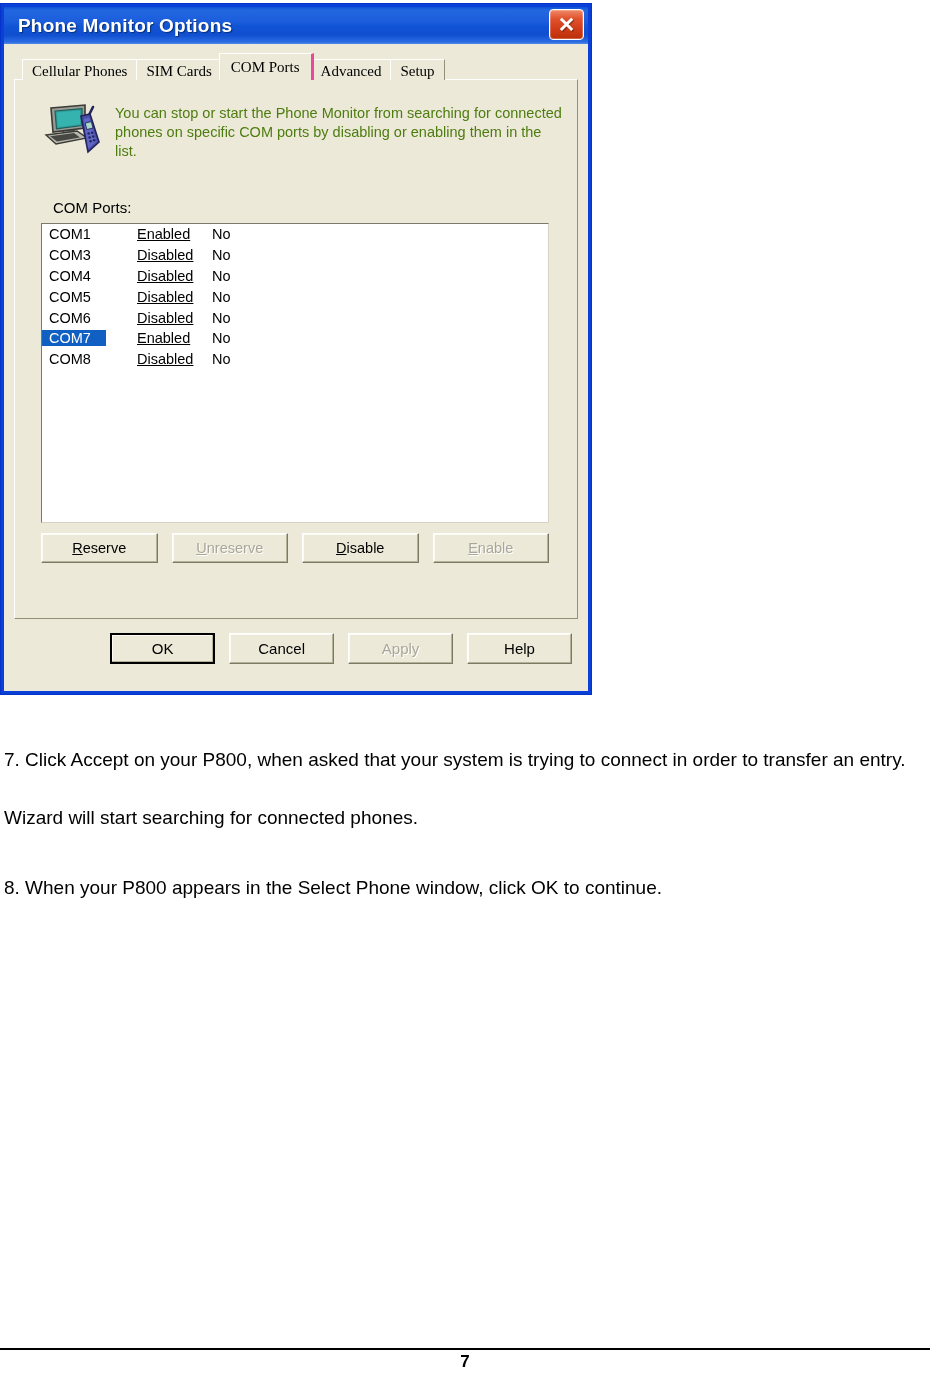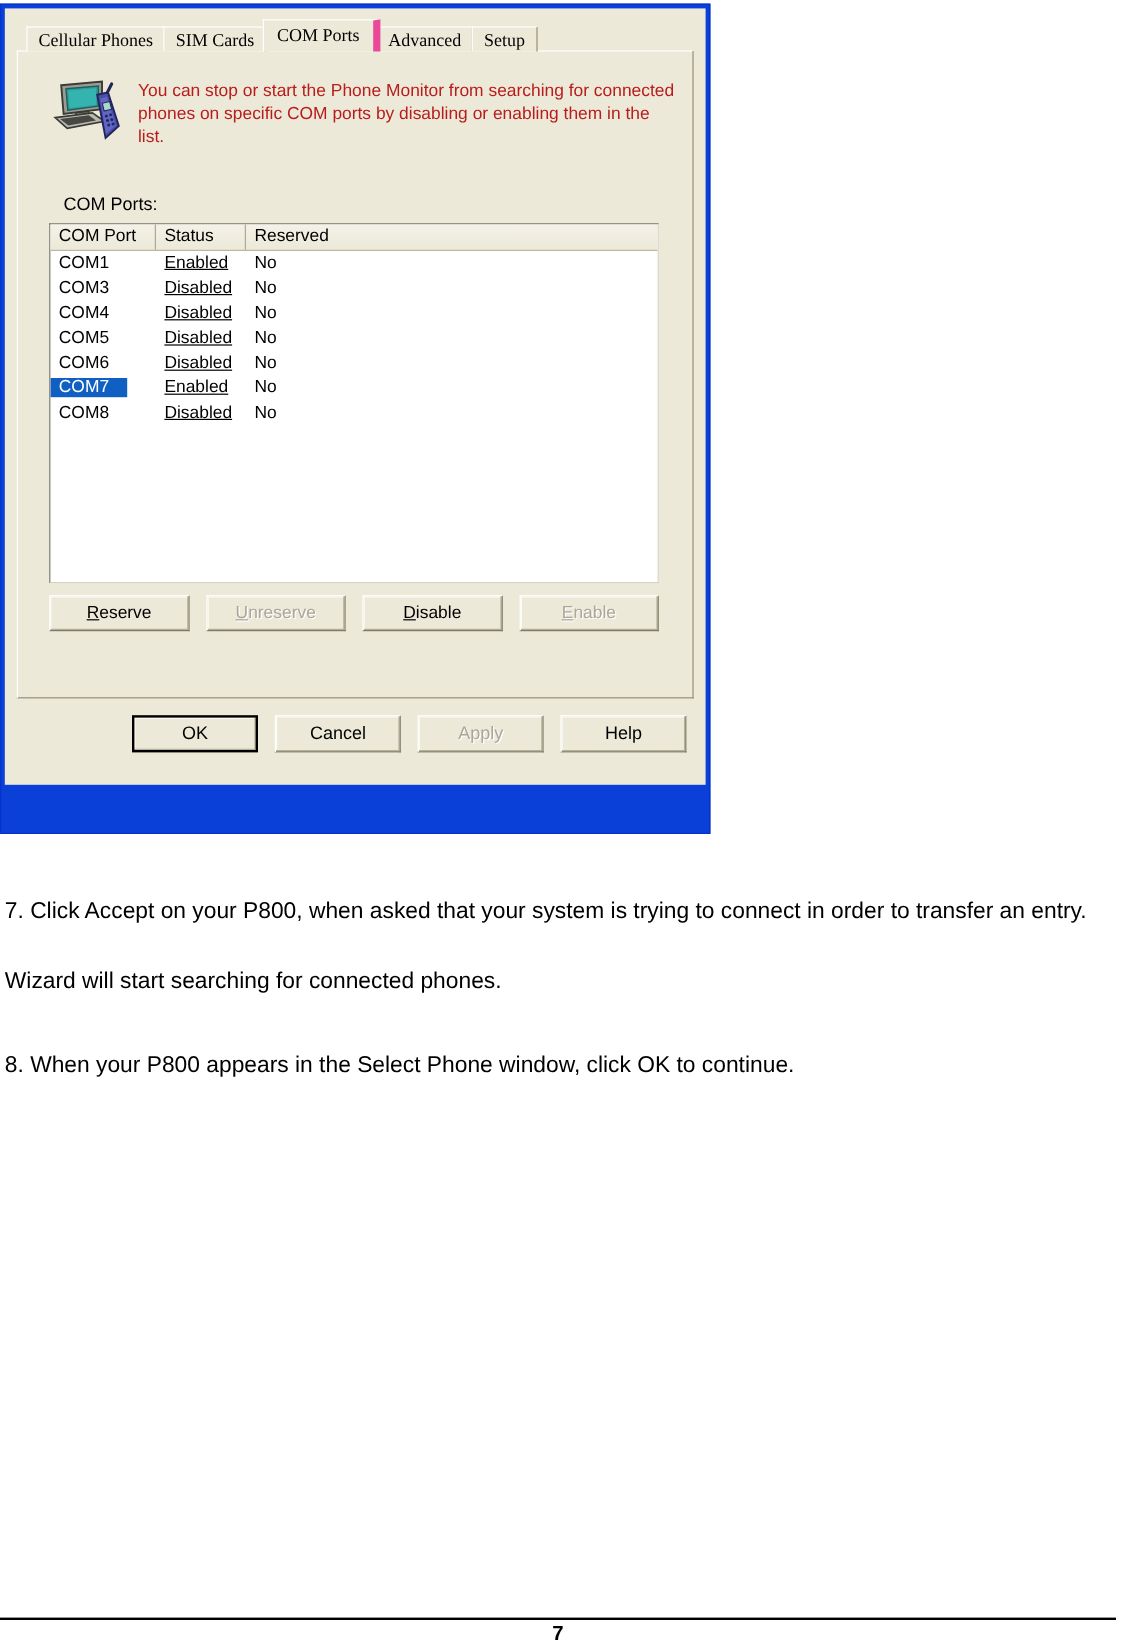--- a/index.html
+++ b/index.html
@@ -107,21 +107,21 @@
     line-height: 16px;
   }
   .tab.active {
     height: 27px;
     padding: 5px 11px 4px 11px;
     margin-left: -2px;
     margin-right: -3px;
     background: #ece9d8;
     border-left: 1px solid #ffffff;
     border-top: 1px solid #ffffff;
-    border-right: 6px solid #ec4899;
+    border-right: 3px solid #ec4899;
     z-index: 5;
     position: relative;
     font-size: 15px;
   }
 
   
   .tabpage {
     position: relative;
     margin-top: -1px;
     height: 540px;
@@ -142,21 +142,21 @@
   }
   .info-icon {
     width: 86px;
     flex: 0 0 86px;
     display: flex;
     justify-content: center;
     padding-top: 4px;
   }
   .info-text {
     font-size: 14.5px;
-    color: #b91c1c;
+    color: #4d7c0f;
     line-height: 19px;
     padding-top: 6px;
     font-family: "Liberation Sans", sans-serif;
   }
 
   .section-label {
     font-size: 15px;
     color: #000000;
     margin-top: 38px;
     margin-left: 24px;
@@ -333,20 +333,26 @@
     font-weight: bold;
     color: #000000;
     font-family: "Liberation Sans", sans-serif;
   }
 </style>
 </head>
 <body>
 
 <div id="dialog-window">
 
+  <div class="titlebar">
+    <span class="titlebar-text">Phone Monitor Options</span>
+    <div class="close-btn">
+      <span class="x-glyph">✕</span>
+    </div>
+  </div>
 
   <div class="dialog-body">
 
     <div class="tabstrip">
       <div class="tab">
         <span>Cellular Phones</span>
       </div>
       <div class="tab">
         <span>SIM Cards</span>
       </div>
@@ -390,25 +396,20 @@
             <circle cx="49.6" cy="39.2" r="1.25" fill="#22245c"></circle>
             <circle cx="53.2" cy="38.3" r="1.25" fill="#22245c"></circle>
           </svg>
         </div>
         <div class="info-text">You can stop or start the Phone Monitor from searching for connected phones on specific COM ports by disabling or enabling them in the list.</div>
       </div>
 
       <div class="section-label">COM Ports:</div>
 
       <div class="listview">
-        <div class="lv-header">
-          <div class="lv-th c0">COM Port</div>
-          <div class="lv-th c1">Status</div>
-          <div class="lv-th c2">Reserved</div>
-        </div>
 
         <div class="lv-row">
           <div class="lv-cell c0">COM1</div>
           <div class="lv-cell c1">Enabled</div>
           <div class="lv-cell c2">No</div>
         </div>
         <div class="lv-row">
           <div class="lv-cell c0">COM3</div>
           <div class="lv-cell c1">Disabled</div>
           <div class="lv-cell c2">No</div>

